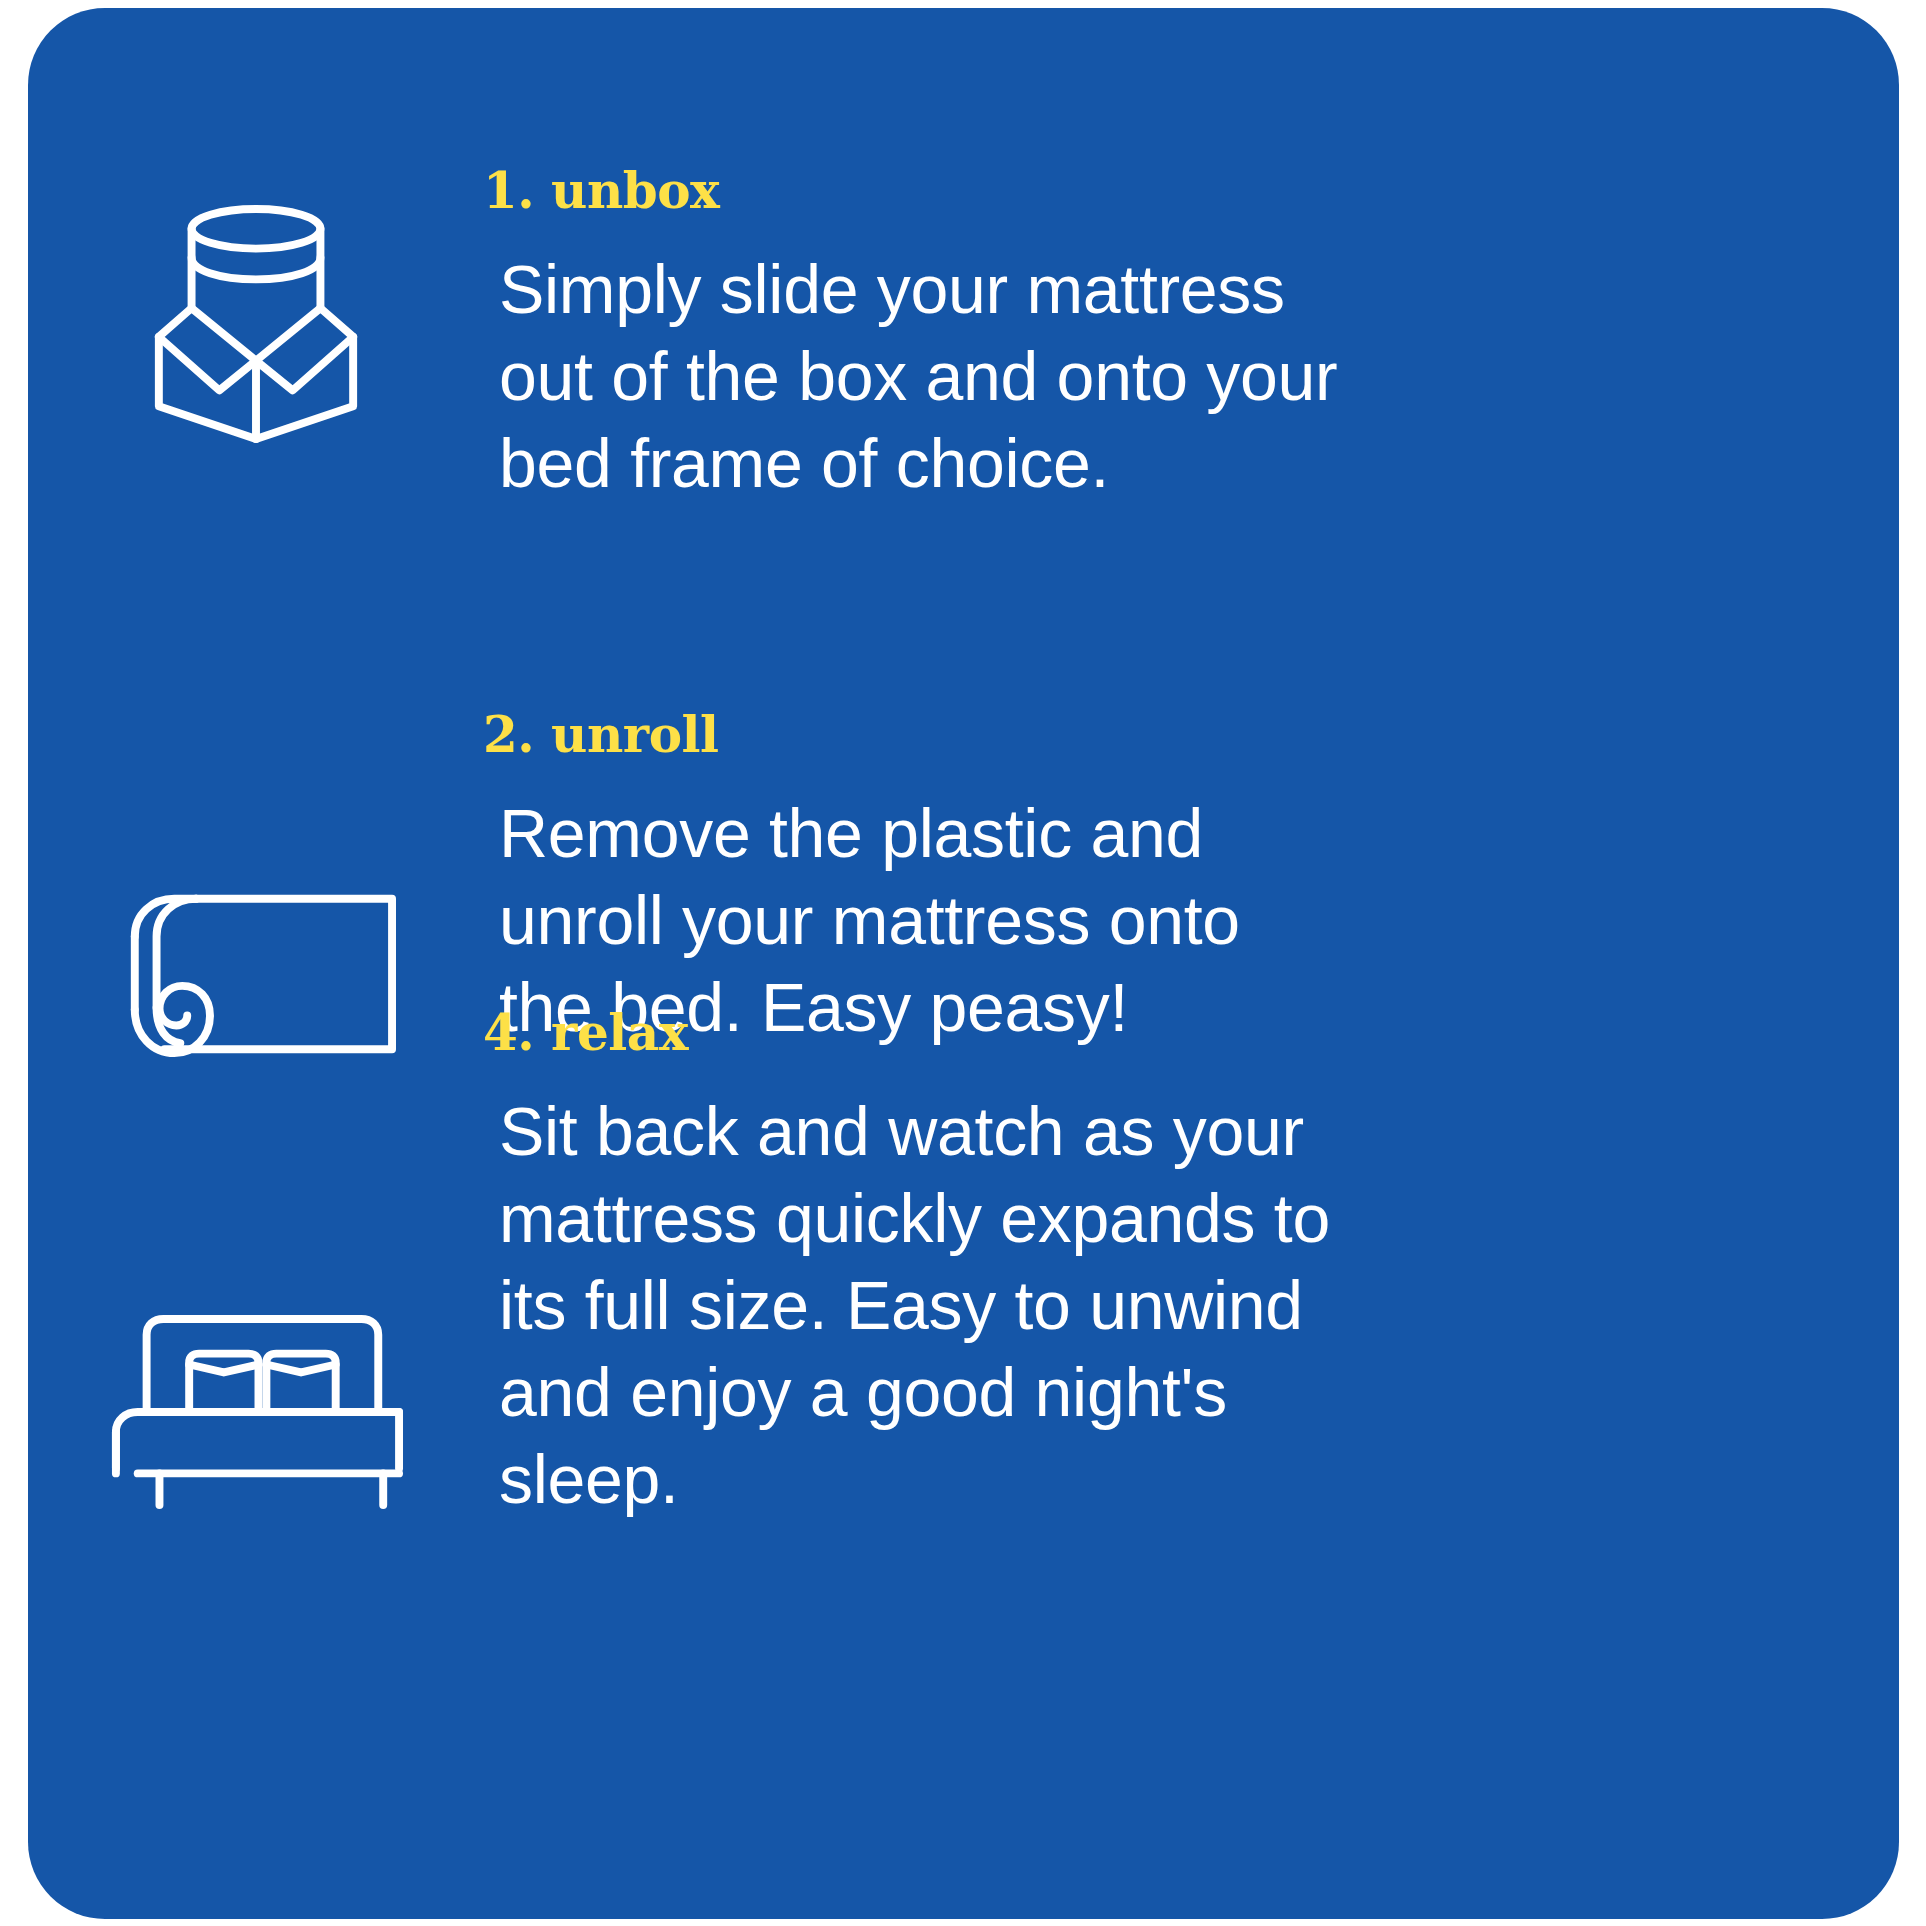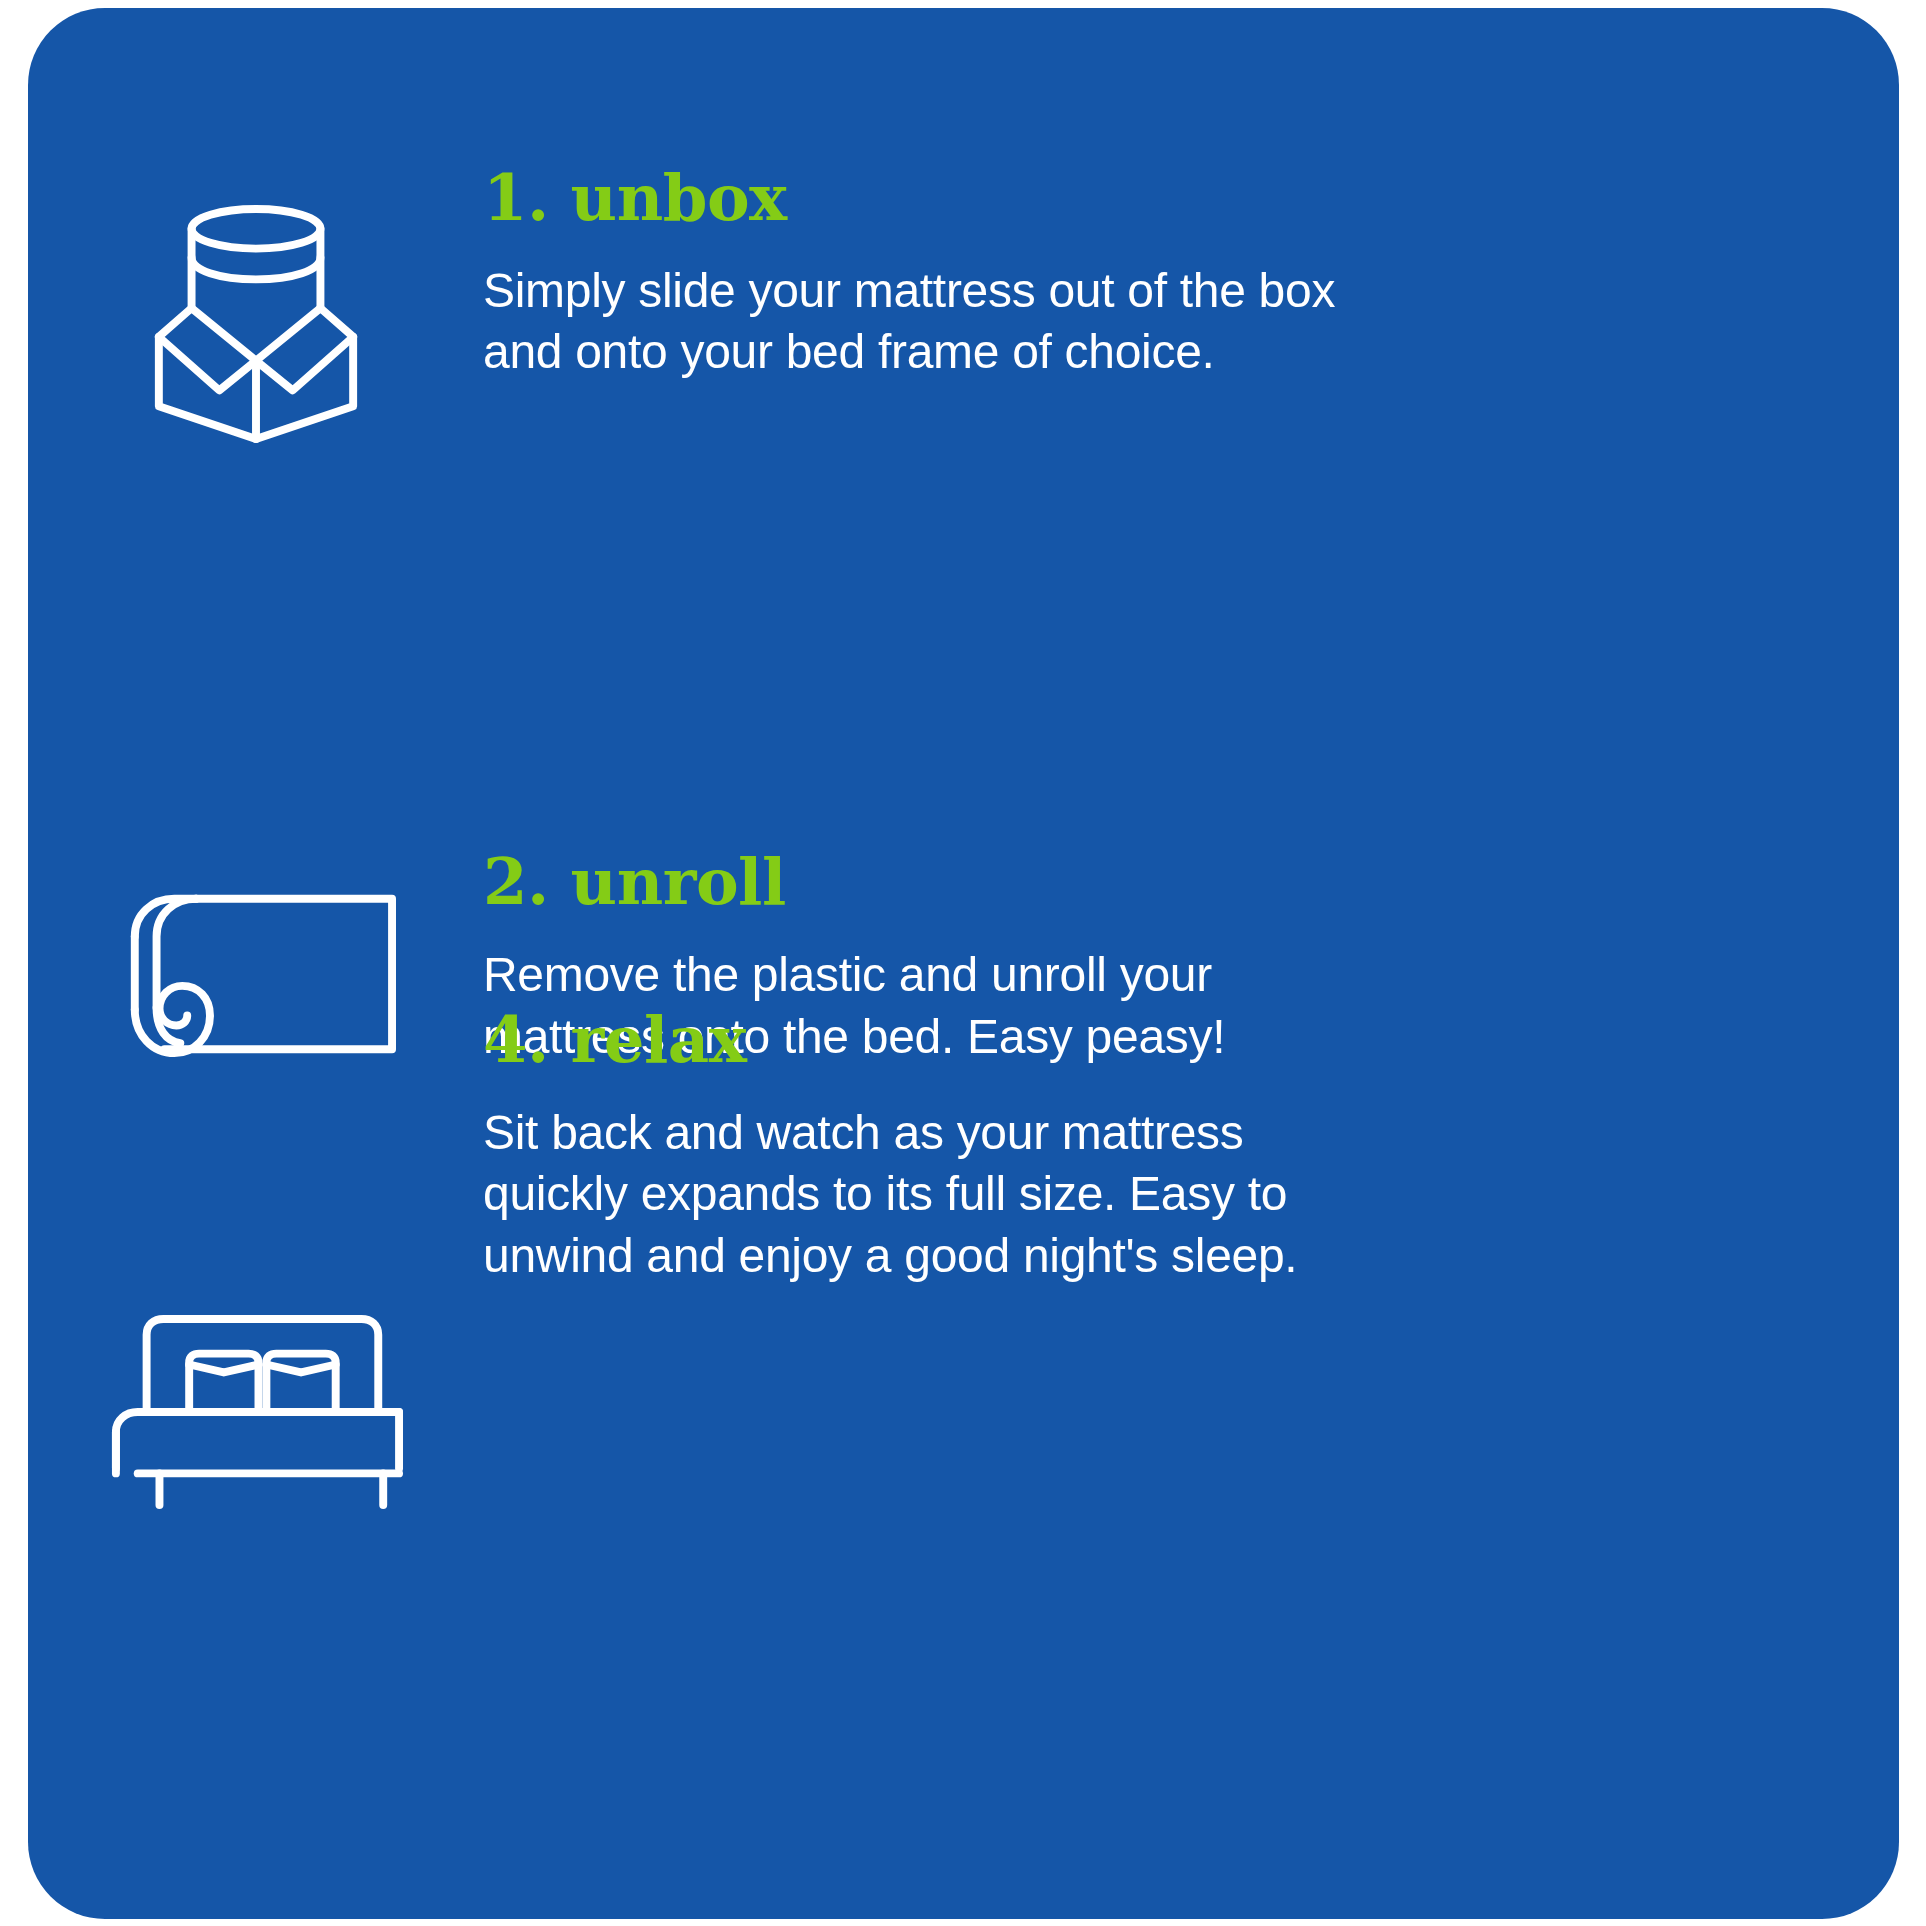--- a/index.html
+++ b/index.html
@@ -60,32 +60,32 @@
 
   .text-col {
     flex: 1 1 auto;
     padding-right: 79px;
     max-width: 881px;
   }
 
   .step-heading {
     font-family: "DejaVu Serif", "Liberation Serif", serif;
     font-weight: bold;
-    color: #84cc16;
-    font-size: 64px;
+    color: #fde047;
+    font-size: 50px;
     line-height: 1.0;
     margin: 0 0 30px 0;
     letter-spacing: -0.5px;
   }
 
   .step-body {
     color: #FFFFFF;
-    font-size: 48px;
+    font-size: 68px;
     line-height: 1.28;
-    margin: 0;
+    margin: 16px;
     font-weight: 400;
     letter-spacing: -0.3px;
   }
 
   .icon-svg { display: block; }
 </style>
 </head>
 <body>
 
 <div class="card">

